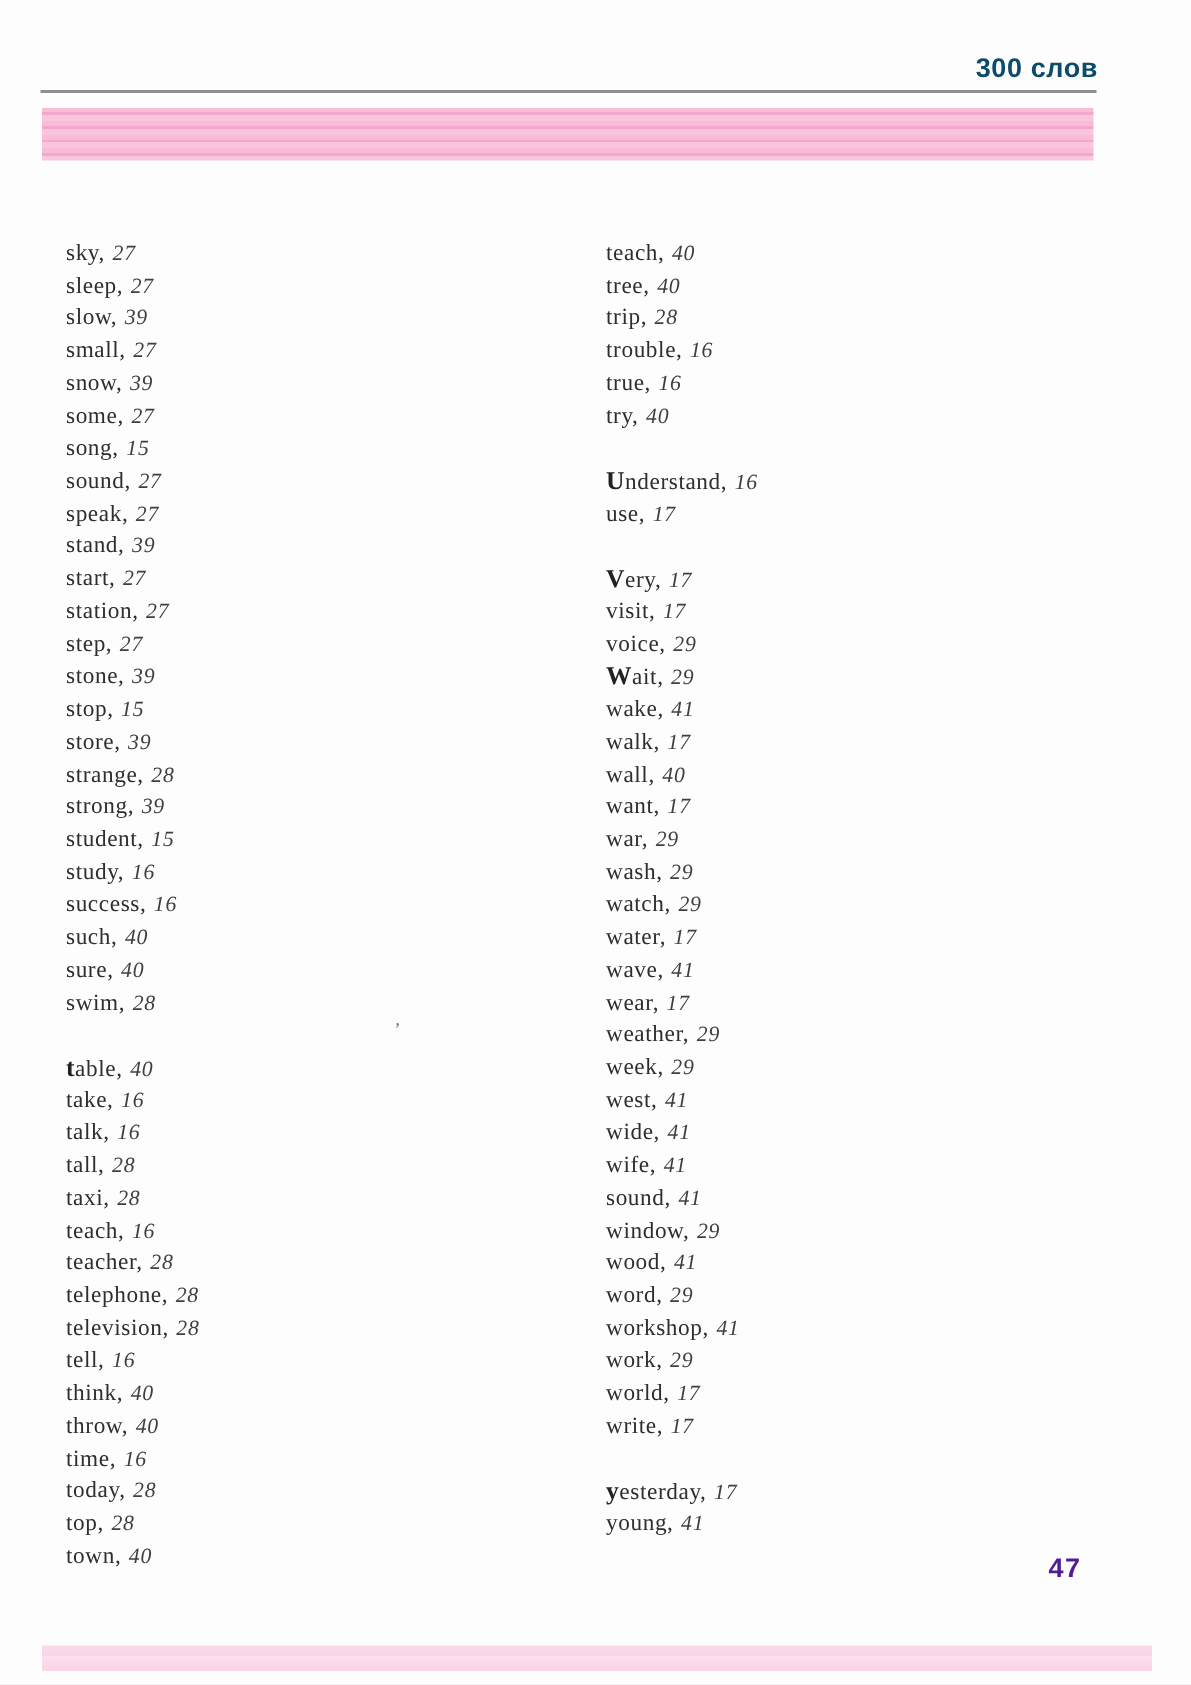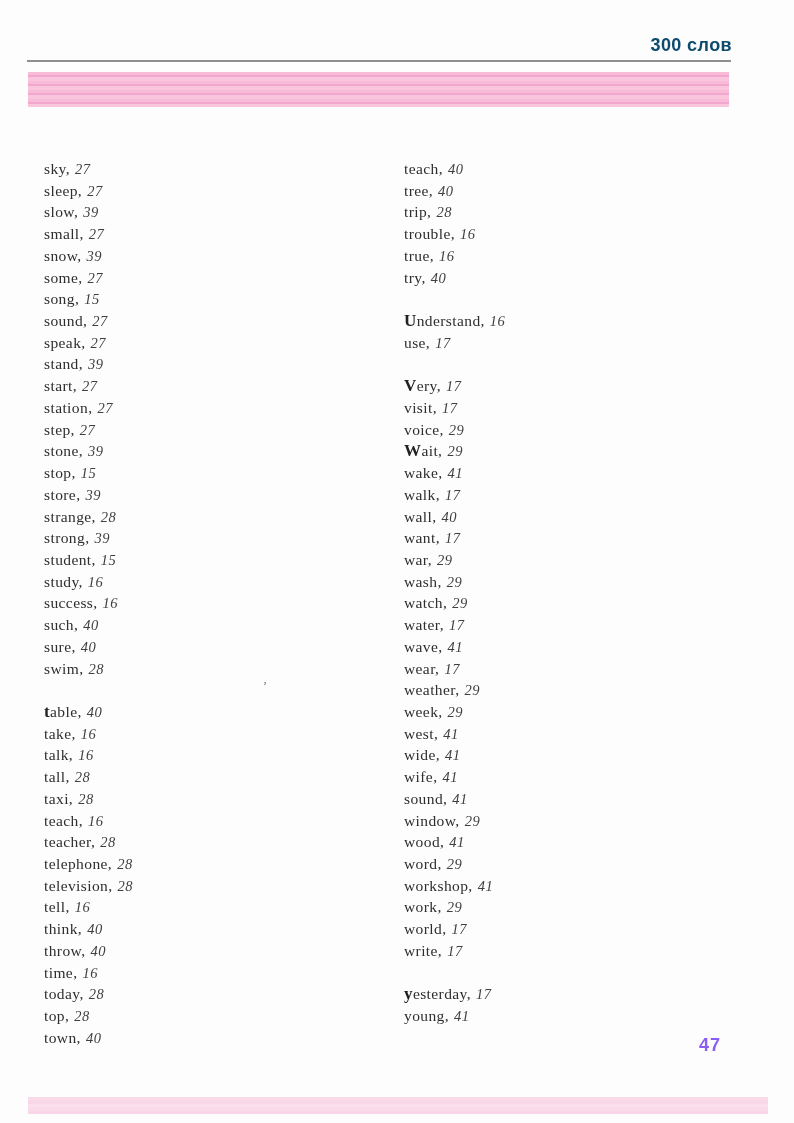--- a/index.html
+++ b/index.html
@@ -76,21 +76,21 @@
     color:#3f3f3f;
     margin-left:5px;
     letter-spacing:0.5px;
   }
   .page-number{
     position:absolute;
     left:699px;top:1035px;
     font-family:"Liberation Sans", sans-serif;
     font-weight:bold;
     font-size:18px;
-    color:#8b5cf6;
+    color:#4c1d95;
     letter-spacing:1px;
   }
   .stray-mark{
     position:absolute;
     left:263px;top:679px;
     font-size:12px;
     color:#6a6a6a;
   }
 </style>
 </head>

